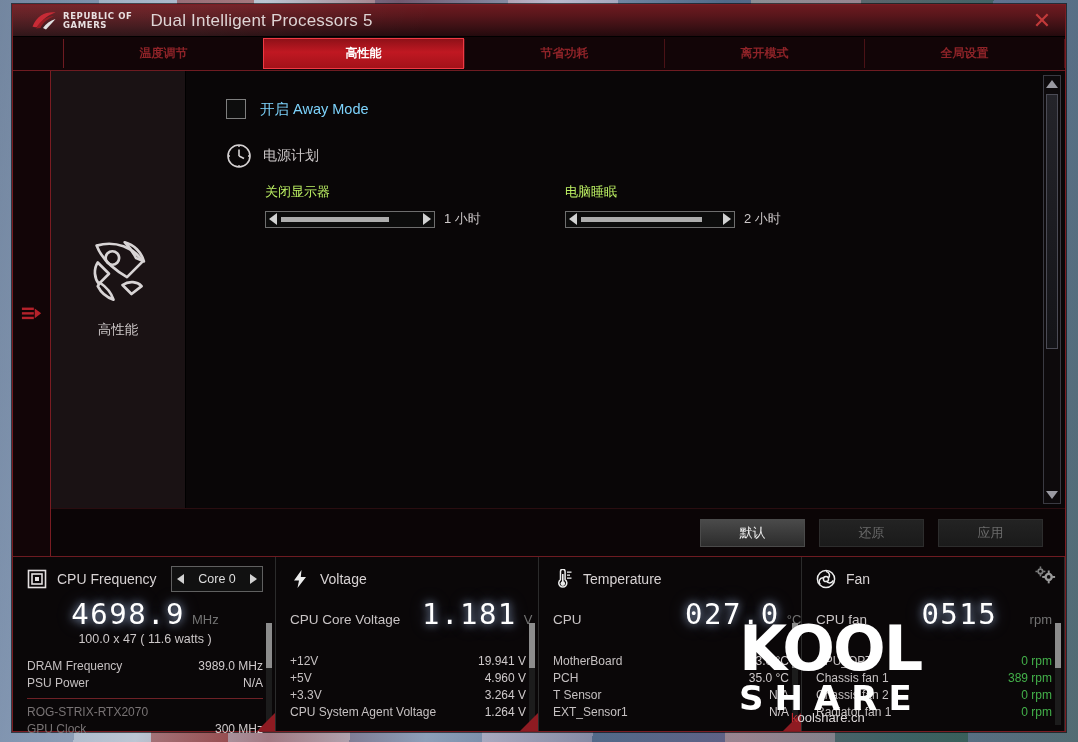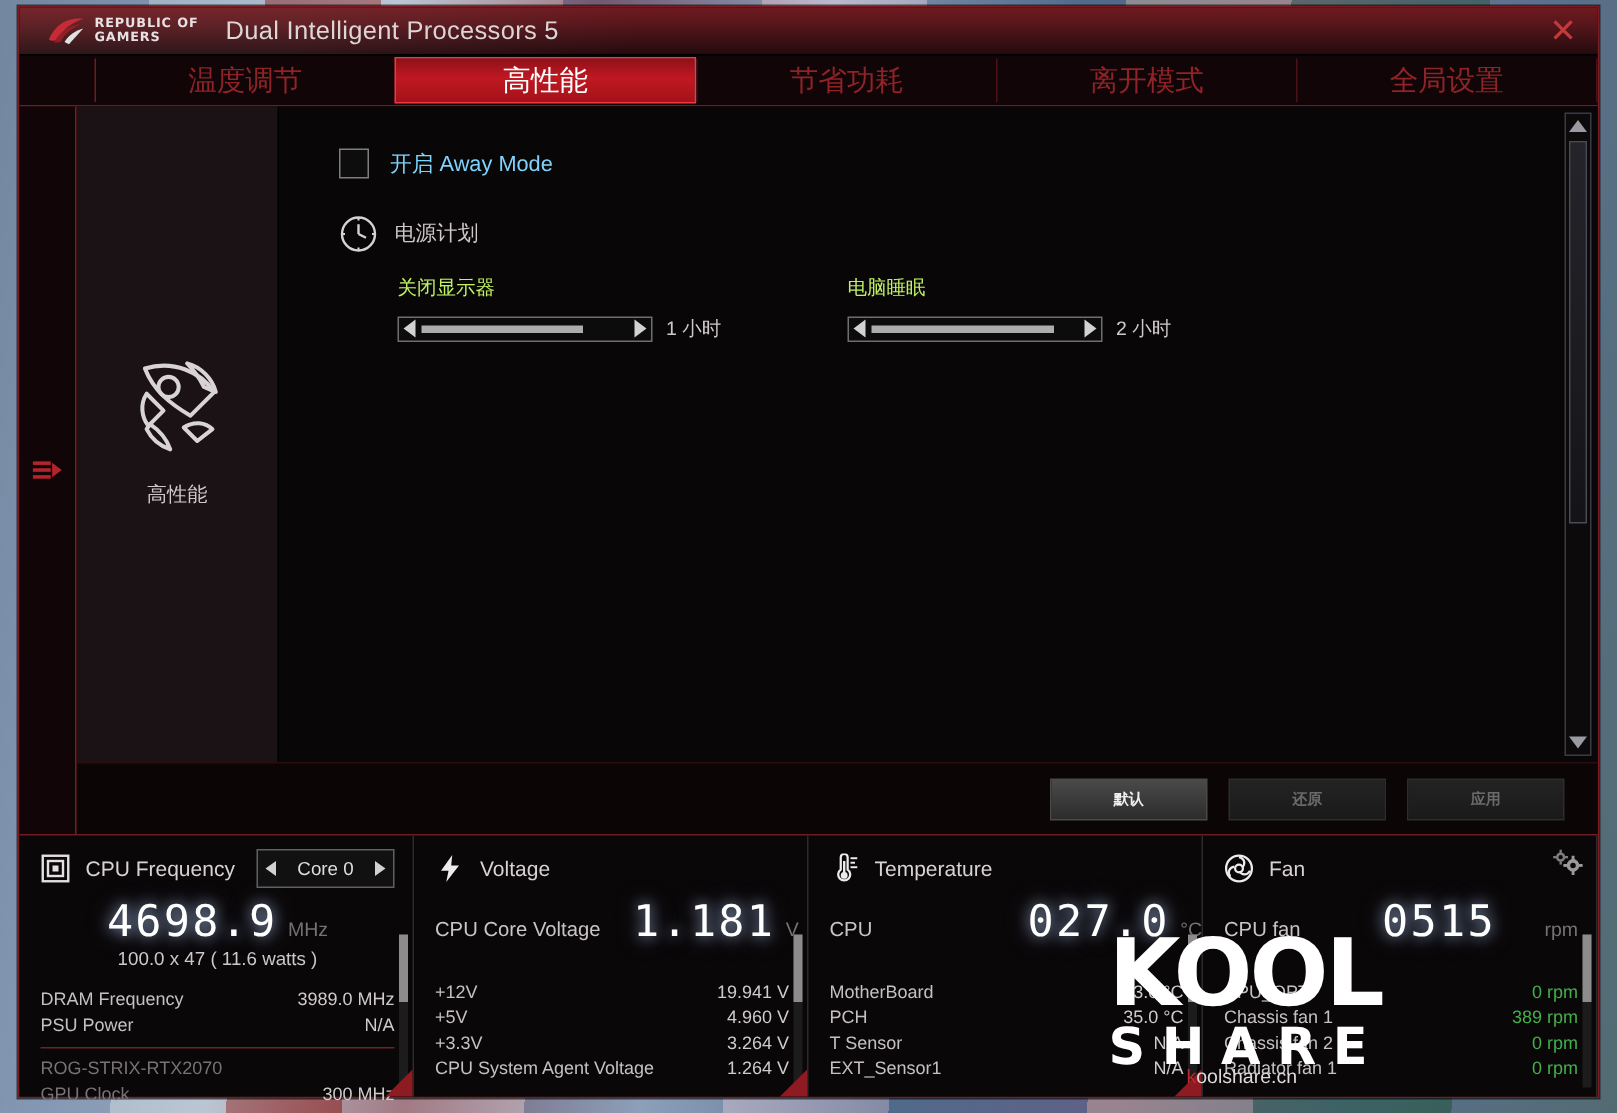--- a/index.html
+++ b/index.html
@@ -68,23 +68,24 @@
   .tabstrip {
     flex:0 0 34px; height:34px;
     background:#120507;
     display:flex; align-items:stretch;
     border-bottom:1px solid #6e1b21;
     padding-left:50px;
   }
   .tab {
     flex:1 1 0; margin:2px 0;
     display:flex; align-items:center; justify-content:center;
-    font-size:19px; color:#8e2328;
+    font-size:12px; color:#8e2328;
     border-left:1px solid #4a1216;
     cursor:pointer;
+    font-weight:bold;
   }
   .tab:first-child{ border-left:1px solid #6e1b21; }
   .tab:last-child{ border-right:1px solid #4a1216; }
   .tab.active {
     background:linear-gradient(180deg,#8f1118 0%, #c01822 45%, #a31219 100%);
     color:#fff; border:1px solid #ef3a44; margin:1px 0;
   }
 
   
   .mid { flex:1 1 auto; display:flex; min-height:0; position:relative; }
@@ -161,25 +162,24 @@
   
   .actions {
     flex:0 0 48px; background:#0b0506;
     display:flex; align-items:center; justify-content:flex-end;
     gap:14px; padding-right:22px;
     border-top:1px solid #2a0d10;
   }
   .btn {
     width:105px; height:28px;
     display:flex; align-items:center; justify-content:center;
-    font-size:10px; cursor:pointer;
+    font-size:13px; cursor:pointer;
     border:1px solid #4a4a4a;
     background:linear-gradient(180deg,#4a4a4a,#2c2c2c);
     color:#f0f0f0;
-    font-weight:bold;
   }
   .btn.disabled {
     border:1px solid #2d2d2d;
     background:linear-gradient(180deg,#232323,#1a1a1a);
     color:#6a6a6a;
   }
 
   
   .monitor {
     flex:0 0 175px; height:175px;

